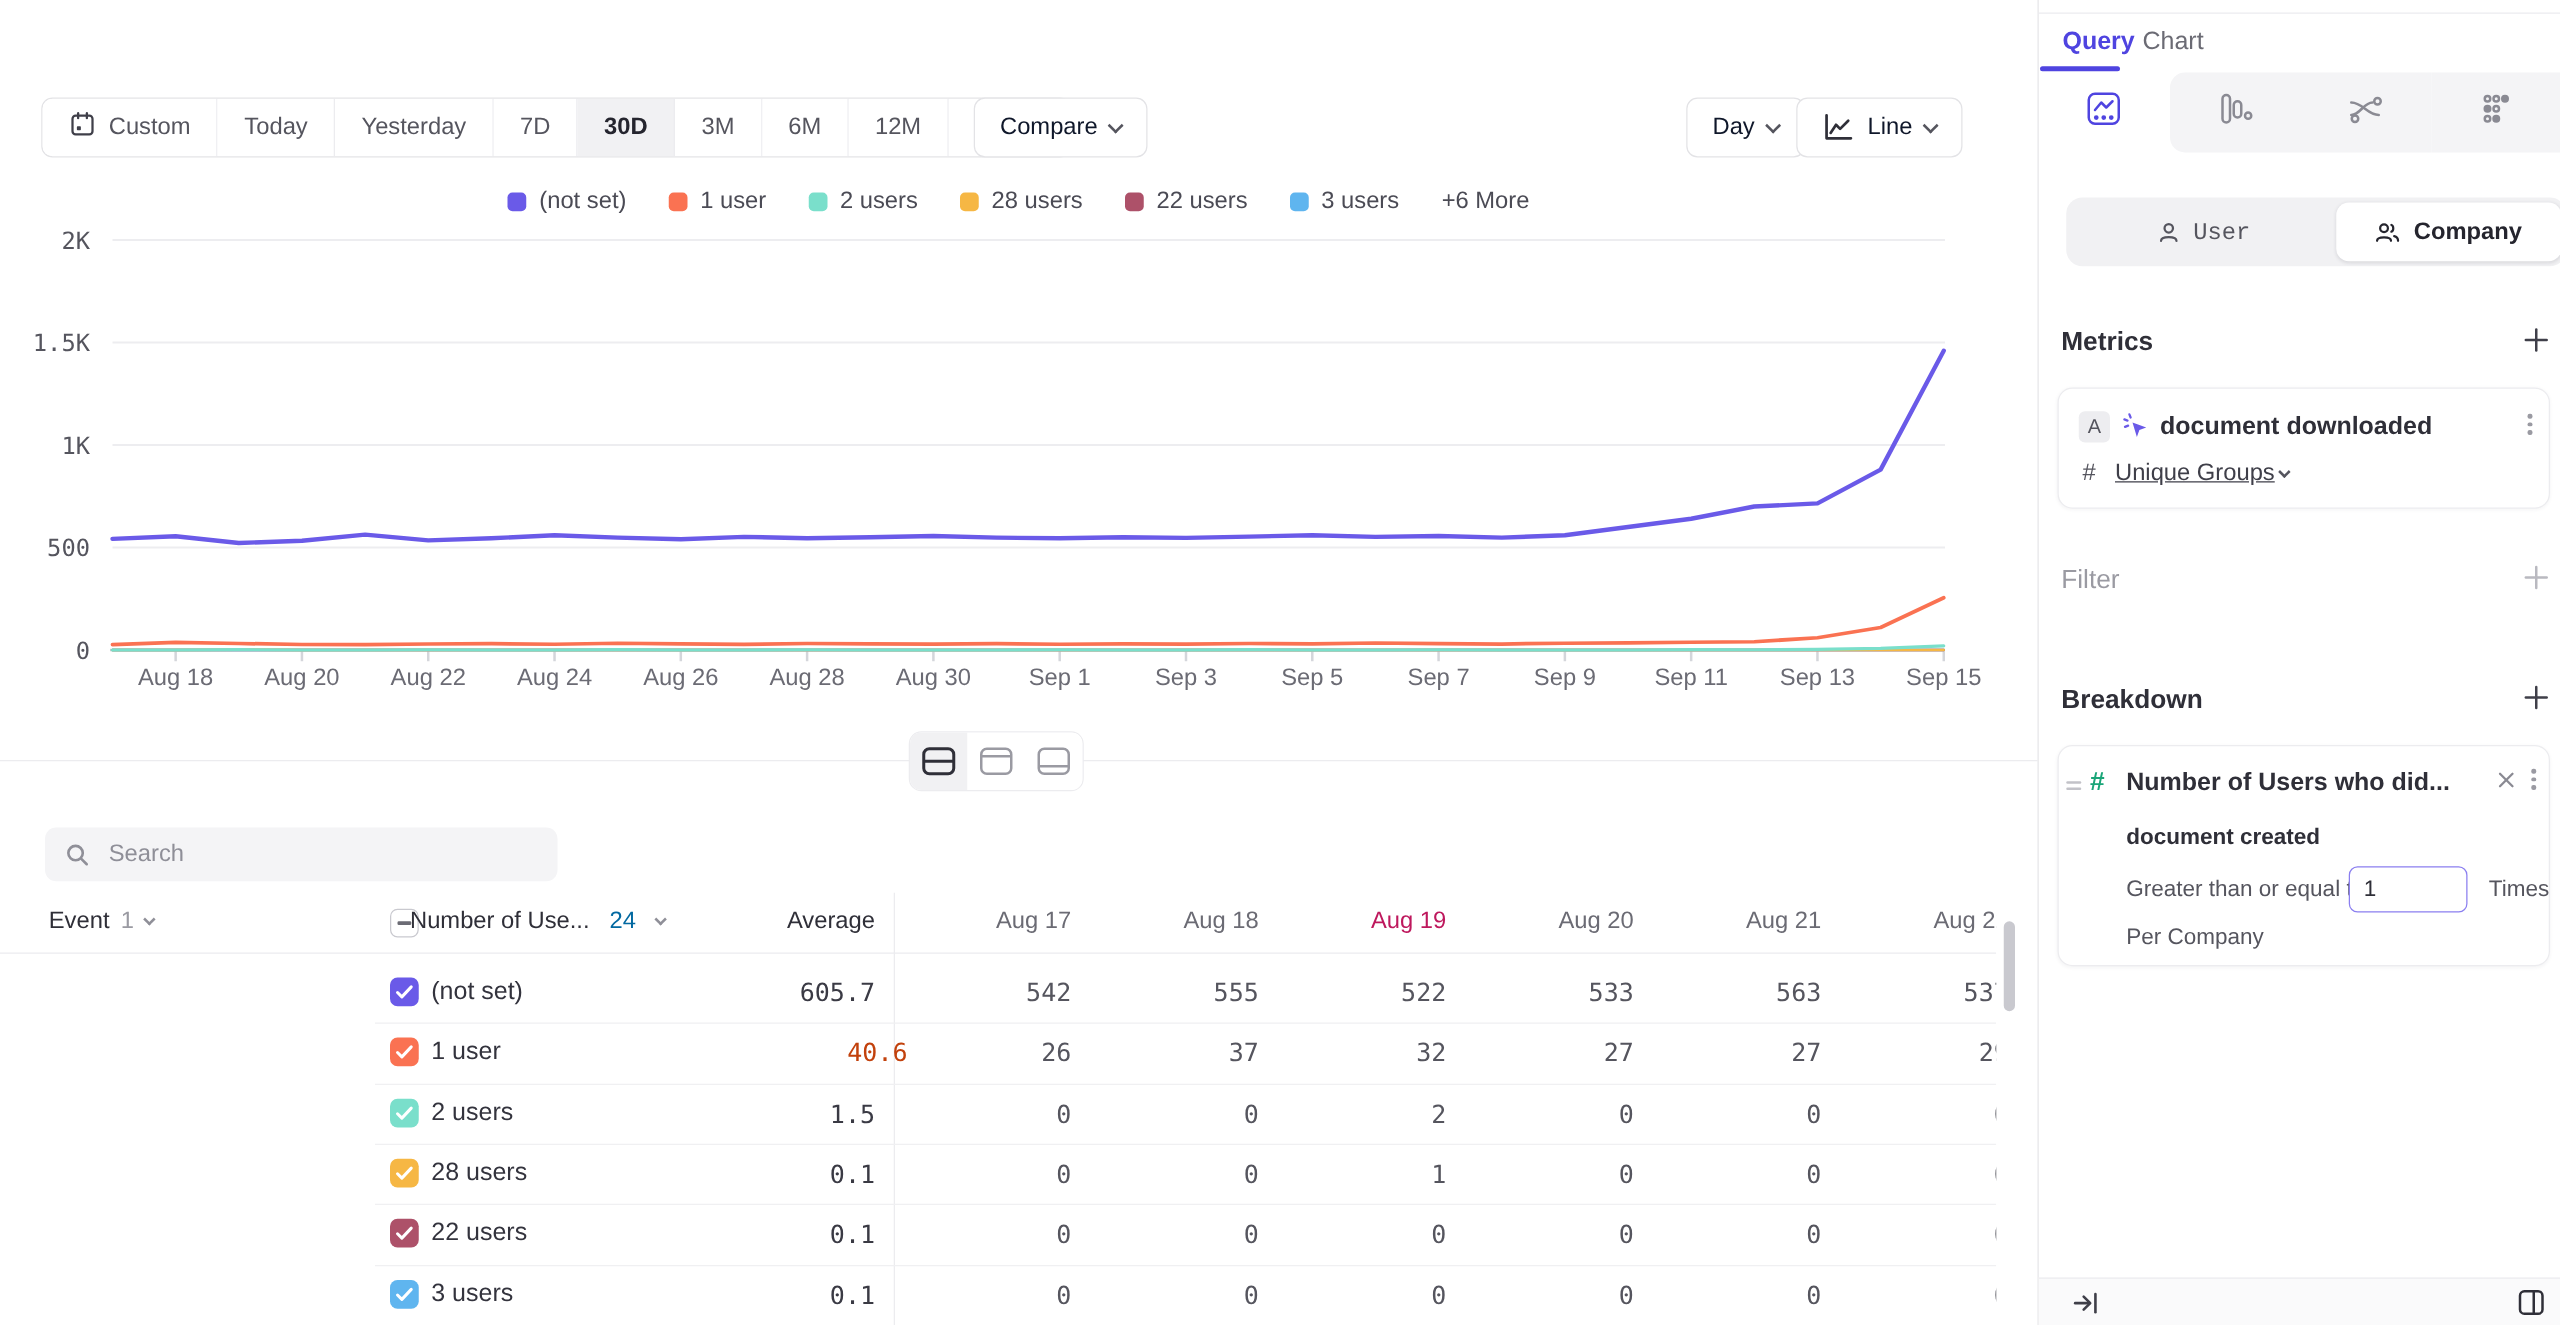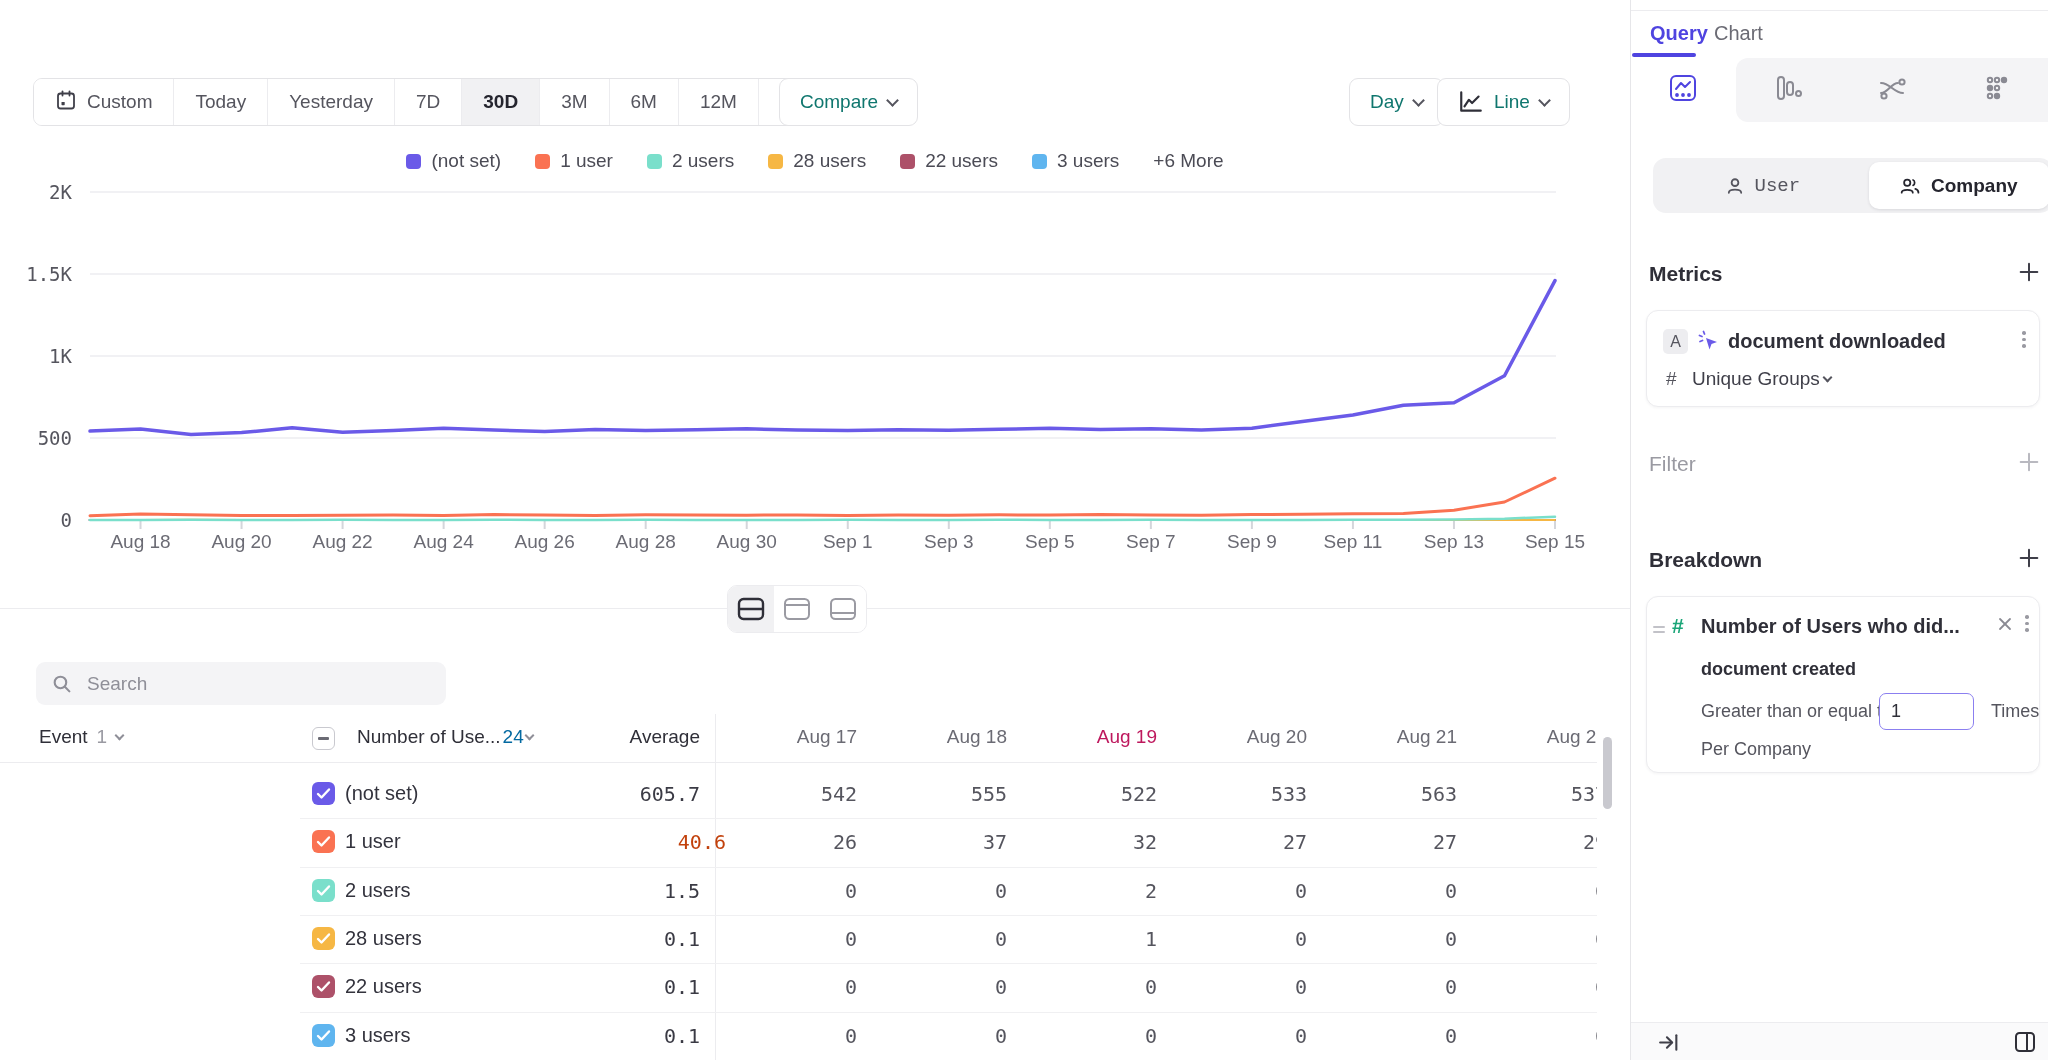--- a/index.html
+++ b/index.html
@@ -5,21 +5,21 @@
   html,body{margin:0;padding:0;background:#fff;}
   #app{position:relative;width:2048px;height:1060px;overflow:hidden;background:#fff;
        font-family:"Liberation Sans",sans-serif;color:#2f2f38;font-size:19px;}
   .abs{position:absolute;}
   .mono{font-family:"DejaVu Sans Mono",monospace;}
   
   .rangegroup{display:inline-flex;align-items:stretch;border:1px solid #e3e3e6;border-radius:9px;height:46px;overflow:hidden;background:#fff;}
   .rangebtn{display:flex;align-items:center;gap:10px;padding:0 21px;color:#55555e;cursor:pointer;border-right:1px solid #ececef;background:#fff;white-space:nowrap;}
   .rangebtn:last-child{border-right:none;}
   .rangebtn.active{background:#f1f1f3;color:#25252e;font-weight:bold;}
-  .btn{display:inline-flex;align-items:center;gap:10px;border:1px solid #e3e3e6;border-radius:9px;height:46px;padding:0 20px;background:#fff;color:#0f766e;cursor:pointer;white-space:nowrap;justify-content:flex-end;}
+  .btn{display:inline-flex;align-items:center;gap:10px;border:1px solid #e3e3e6;border-radius:9px;height:46px;padding:0 20px;background:#fff;color:#0f172a;cursor:pointer;white-space:nowrap;justify-content:flex-end;}
   .chev{display:inline-block;width:7px;height:7px;border:solid #55555e;border-width:0 2px 2px 0;transform:rotate(45deg);margin-top:-4px;}
   .chev.sm{width:5px;height:5px;}
   .chev.gray{border-color:#8f8f98;}
   
   #legend{left:0;top:150px;width:1630px;display:flex;justify-content:center;align-items:center;gap:34px;}
   .lgitem{display:flex;align-items:center;gap:10px;color:#4b4b55;cursor:pointer;}
   .swatch{width:15px;height:15px;border-radius:4px;}
   
   #layout-toggles{left:727px;top:585px;display:flex;border:1px solid #ececef;border-radius:10px;background:#fff;overflow:hidden;}
   .ltbtn{width:46px;height:46px;display:flex;align-items:center;justify-content:center;cursor:pointer;background:#fff;}
@@ -224,21 +224,21 @@
   <div class="abs" id="tclip">
 
     <div class="abs" style="left:39px;top:12px;display:flex;align-items:center;gap:9px;">
       <span style="color:#2f2f38;">Event</span>
       <span style="color:#9a9aa2;">1</span>
       <span class="chev sm gray"></span>
     </div>
     <div class="cbox" style="left:312px;top:13px;background:#fff;border:1.5px solid #c9c9cf;box-sizing:border-box;">
       <span style="width:11px;height:2.5px;background:#6b6b74;border-radius:1px;"></span>
     </div>
-    <div class="abs" style="left:357px;top:12px;display:flex;align-items:center;gap:2px;">
+    <div class="abs" style="left:328px;top:12px;display:flex;align-items:center;gap:16px;">
       <span style="color:#2f2f38;">Number of Use...</span>
       <span style="color:#0369a1;">24</span>
       <span class="chev sm gray"></span>
     </div>
     <div class="cell-r" style="left:550px;top:12px;width:150px;color:#2f2f38;">Average</div>
     <div id="date-headers">
         <div class="cell-r" style="left: 707px; top: 12px; width: 150px; color: rgb(107, 107, 116); position: absolute;">Aug 17</div>
         <div class="cell-r" style="left: 857px; top: 12px; width: 150px; color: rgb(107, 107, 116); position: absolute;">Aug 18</div>
         <div class="cell-r" style="left: 1007px; top: 12px; width: 150px; color: #be185d; position: absolute;">Aug 19</div>
         <div class="cell-r" style="left: 1157px; top: 12px; width: 150px; color: rgb(107, 107, 116); position: absolute;">Aug 20</div>
@@ -435,21 +435,21 @@
           </g>
         </svg>
       </div>
       <div class="abs" style="left:81px;top:19px;font-weight:bold;font-size:20px;">document downloaded</div>
       <div class="abs kebab" style="left:371px;top:16px;">
           <i></i>
           <i></i>
           <i></i>
         </div>
       <div class="abs" style="left:19px;top:57px;color:#55555e;font-size:19px;">#</div>
-      <div class="abs" style="left:45px;top:57px;display:flex;align-items:center;gap:4px;color:#3f3f49;">
+      <div class="abs" style="left:45px;top:57px;display:flex;align-items:center;gap:4px;color:#3f3f49;text-decoration:underline;">
         <span>Unique Groups</span>
         <span class="chev sm"></span>
       </div>
     </div>
 
     <div class="abs" style="left:18px;top:452px;font-size:21px;color:#9a9aa2;">Filter</div>
     <div class="abs" style="left:388px;top:452px;">
       <svg width="20" height="20" viewBox="0 0 18 18" stroke="#b9b9c0" stroke-width="1.8" stroke-linecap="round">
           <line x1="9" y1="1.5" x2="9" y2="16.5"></line>
           <line x1="1.5" y1="9" x2="16.5" y2="9"></line>

